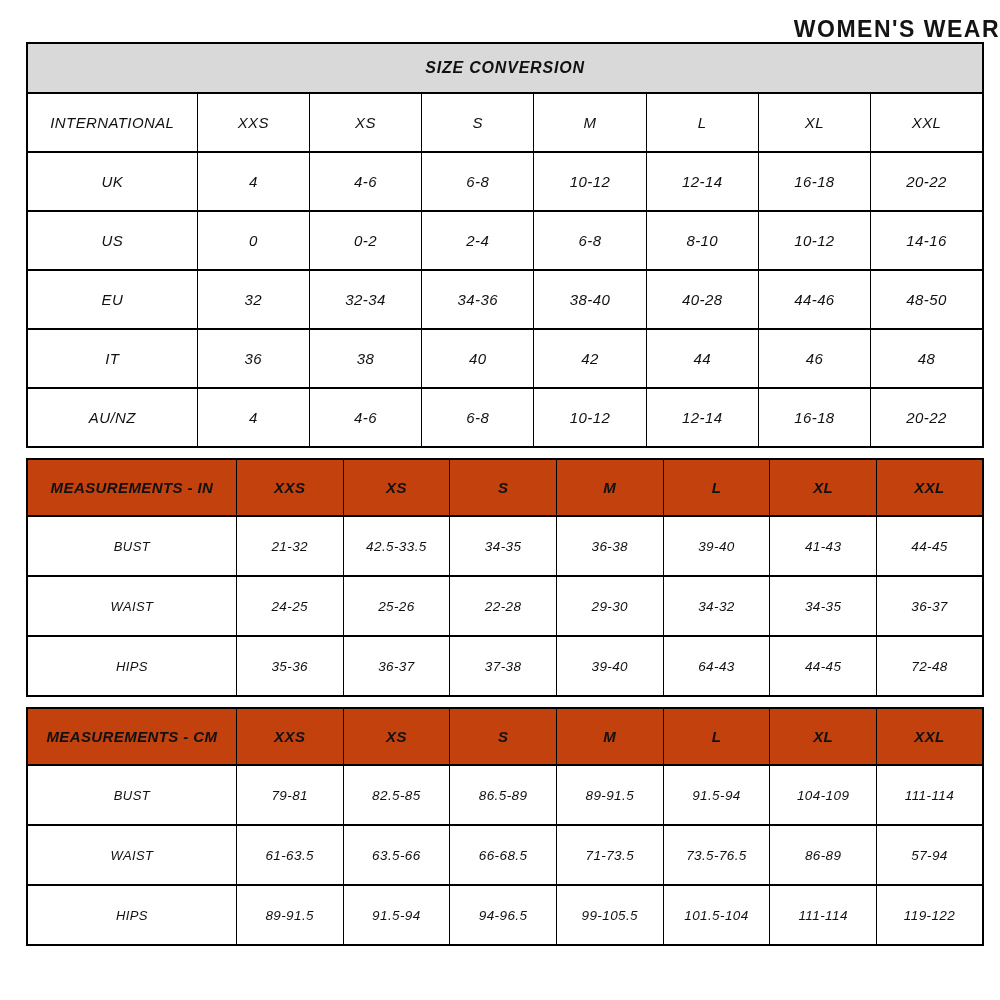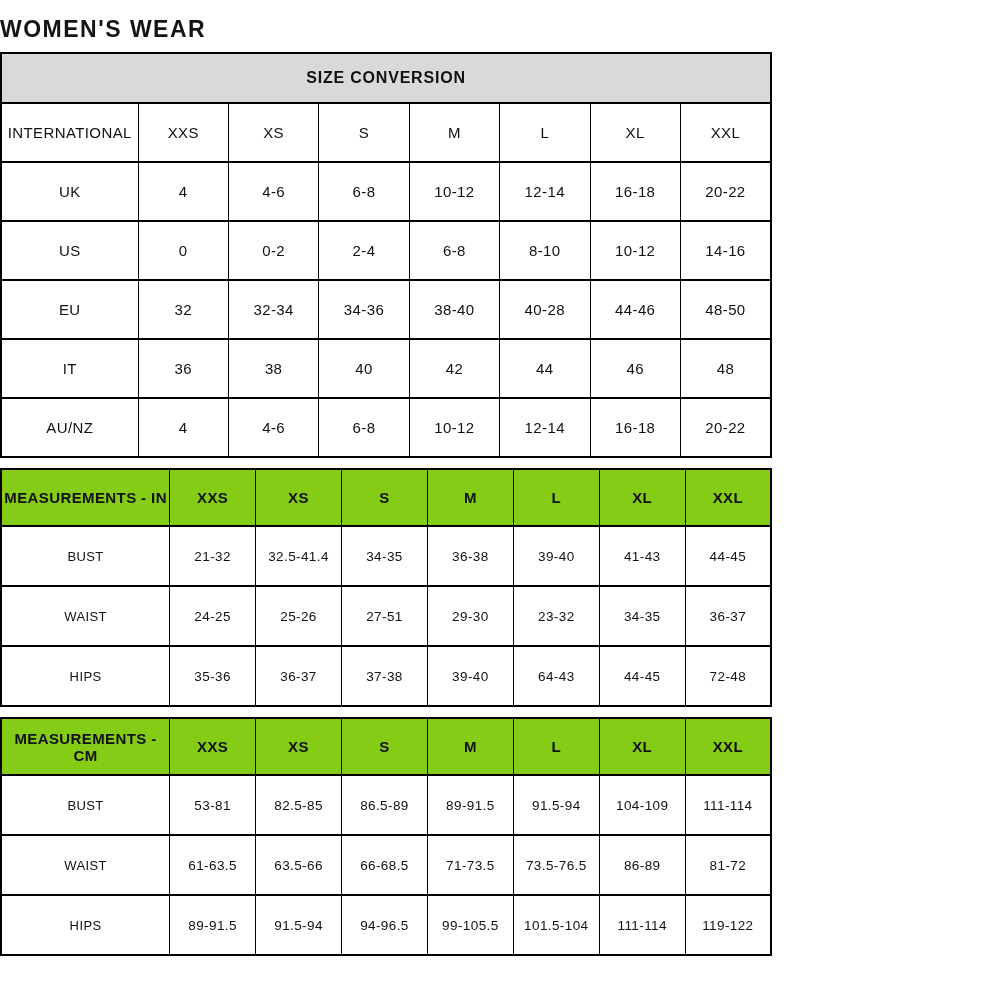--- a/index.html
+++ b/index.html
@@ -6,34 +6,36 @@
     margin: 0;
     padding: 0;
     width: 1000px;
     height: 1000px;
     background: #ffffff;
     font-family: "Liberation Sans", sans-serif;
     color: #111111;
   }
   .page { width: 1000px; height: 1000px; }
   .title {
-    height: 52px;
+    height: 42px;
     box-sizing: border-box;
     padding-top: 16px;
-    text-align: left;
+    text-align: right;
     font-size: 23px;
     font-weight: bold;
     letter-spacing: 1.5px;
     color: #141414;
   }
   table {
     border-collapse: collapse;
     table-layout: fixed;
-    width: 772px;
+    width: 958px;
+    margin-left: 26px;
     margin-bottom: 10px;
+    font-style: italic;
   }
   td {
     border: 1.6px solid #000;
     border-top-width: 2px;
     border-bottom-width: 2px;
     text-align: center;
     vertical-align: middle;
     overflow: hidden;
     letter-spacing: 0.4px;
   }
@@ -43,21 +45,21 @@
     background: #d9d9d9;
     font-weight: bold;
     font-size: 16px;
     height: 46px;
     letter-spacing: 0.8px;
   }
   .t-conv .hdr-row td { height: 55px; font-size: 15px; text-align: center; }
   .t-conv .data-row td { height: 55px; font-size: 15px; }
   
   .t-meas .hdr-row td {
-    background: #84cc16;
+    background: #c2410c;
     font-weight: bold;
     height: 53px;
     font-size: 15px;
   }
   .t-meas .hdr-row td:first-child { font-size: 15px; letter-spacing: 0.4px; }
   .t-meas .data-row td { height: 56px; font-size: 13.5px; }
   .t-meas .data-row td:first-child { font-size: 13px; }
 </style>
 </head>
 <body>
@@ -162,34 +164,34 @@
       <td>XS</td>
       <td>S</td>
       <td>M</td>
       <td>L</td>
       <td>XL</td>
       <td>XXL</td>
     </tr>
     <tr class="data-row">
       <td>BUST</td>
       <td>21-32</td>
-      <td>32.5-41.4</td>
+      <td>42.5-33.5</td>
       <td>34-35</td>
       <td>36-38</td>
       <td>39-40</td>
       <td>41-43</td>
       <td>44-45</td>
     </tr>
     <tr class="data-row">
       <td>WAIST</td>
       <td>24-25</td>
       <td>25-26</td>
-      <td>27-51</td>
+      <td>22-28</td>
       <td>29-30</td>
-      <td>23-32</td>
+      <td>34-32</td>
       <td>34-35</td>
       <td>36-37</td>
     </tr>
     <tr class="data-row">
       <td>HIPS</td>
       <td>35-36</td>
       <td>36-37</td>
       <td>37-38</td>
       <td>39-40</td>
       <td>64-43</td>
@@ -216,37 +218,37 @@
       <td>XXS</td>
       <td>XS</td>
       <td>S</td>
       <td>M</td>
       <td>L</td>
       <td>XL</td>
       <td>XXL</td>
     </tr>
     <tr class="data-row">
       <td>BUST</td>
-      <td>53-81</td>
+      <td>79-81</td>
       <td>82.5-85</td>
       <td>86.5-89</td>
       <td>89-91.5</td>
       <td>91.5-94</td>
       <td>104-109</td>
       <td>111-114</td>
     </tr>
     <tr class="data-row">
       <td>WAIST</td>
       <td>61-63.5</td>
       <td>63.5-66</td>
       <td>66-68.5</td>
       <td>71-73.5</td>
       <td>73.5-76.5</td>
       <td>86-89</td>
-      <td>81-72</td>
+      <td>57-94</td>
     </tr>
     <tr class="data-row">
       <td>HIPS</td>
       <td>89-91.5</td>
       <td>91.5-94</td>
       <td>94-96.5</td>
       <td>99-105.5</td>
       <td>101.5-104</td>
       <td>111-114</td>
       <td>119-122</td>

